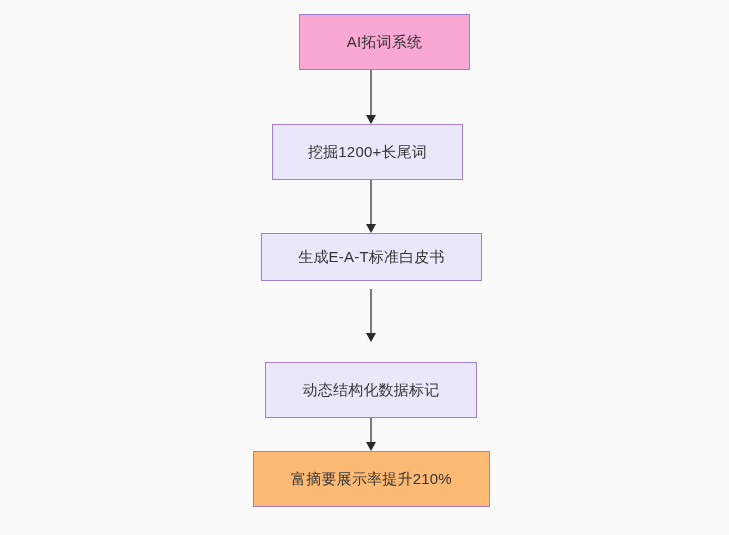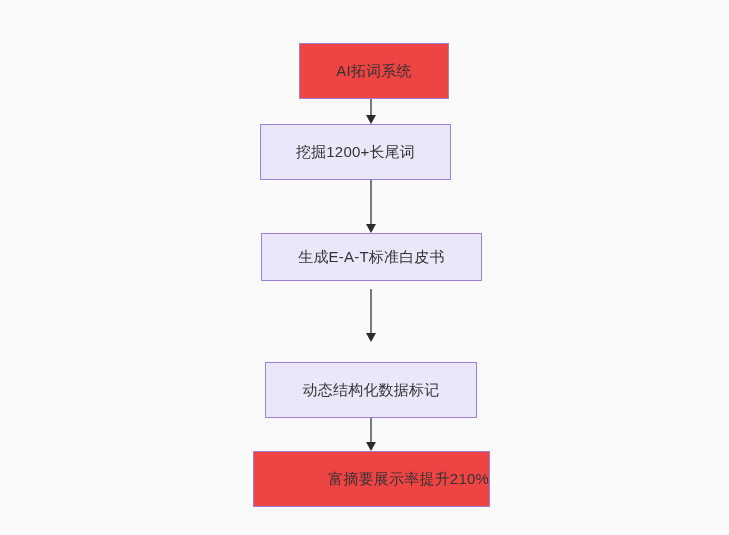--- a/index.html
+++ b/index.html
@@ -77,28 +77,28 @@
       <div class="edge-arrow" style="top: 44px; border-top-color: rgb(43, 43, 46);"></div>
     </div>
     <div class="edge" style="left: 371px; top: 289px; height: 53px;">
       <div class="edge-line" style="height: 45px; background: rgb(120, 121, 123);"></div>
       <div class="edge-arrow" style="top: 44px; border-top-color: rgb(43, 43, 46);"></div>
     </div>
     <div class="edge" style="left: 371px; top: 398px; height: 53px;">
       <div class="edge-line" style="height: 45px; background: rgb(120, 121, 123);"></div>
       <div class="edge-arrow" style="top: 44px; border-top-color: rgb(43, 43, 46);"></div>
     </div>
-    <div class="node" style="left: 299px; top: 14px; width: 150px; height: 56px; background: #ef4444; border-color: rgb(159, 127, 212); color: rgb(51, 51, 51); margin-top: 29px;">
+    <div class="node" style="left: 299px; top: 14px; width: 171px; height: 56px; background: #f9a8d4; border-color: rgb(159, 127, 212); color: rgb(51, 51, 51);">
       <span class="node-label">AI拓词系统</span>
     </div>
-    <div class="node" style="left: 260px; top: 124px; width: 191px; height: 56px; background: rgb(235, 231, 251); border-color: rgb(159, 127, 212); color: rgb(51, 51, 51);">
+    <div class="node" style="left: 272px; top: 124px; width: 191px; height: 56px; background: rgb(235, 231, 251); border-color: rgb(159, 127, 212); color: rgb(51, 51, 51);">
       <span class="node-label">挖掘1200+长尾词</span>
     </div>
     <div class="node" style="left: 261px; top: 233px; width: 221px; height: 48px; background: rgb(235, 231, 251); border-color: rgb(159, 127, 212); color: rgb(51, 51, 51);">
       <span class="node-label">生成E-A-T标准白皮书</span>
     </div>
     <div class="node" style="left: 265px; top: 342px; width: 212px; height: 56px; background: rgb(235, 231, 251); border-color: rgb(159, 127, 212); color: rgb(51, 51, 51); margin-top: 20px;">
       <span class="node-label">动态结构化数据标记</span>
     </div>
-    <div class="node" style="left: 253px; top: 451px; width: 237px; height: 56px; background: #ef4444; border-color: rgb(159, 127, 212); color: rgb(51, 51, 51); justify-content: flex-end;">
+    <div class="node" style="left: 253px; top: 451px; width: 237px; height: 56px; background: #fdba74; border-color: rgb(159, 127, 212); color: rgb(51, 51, 51);">
       <span class="node-label">富摘要展示率提升210%</span>
     </div>
   </div>
 
 </body></html>

